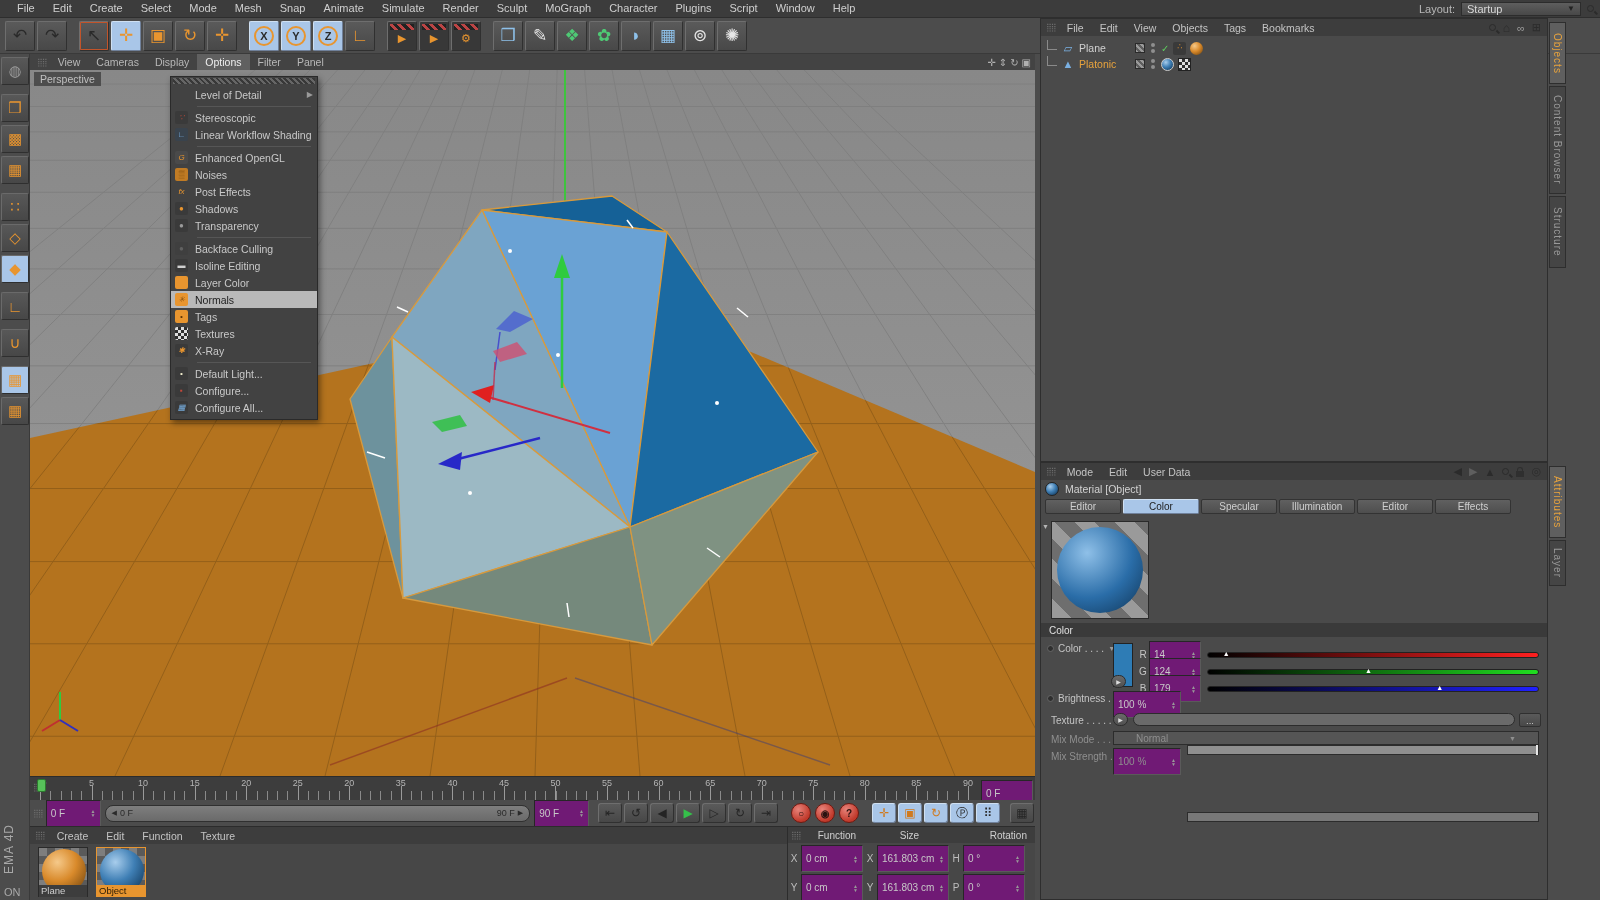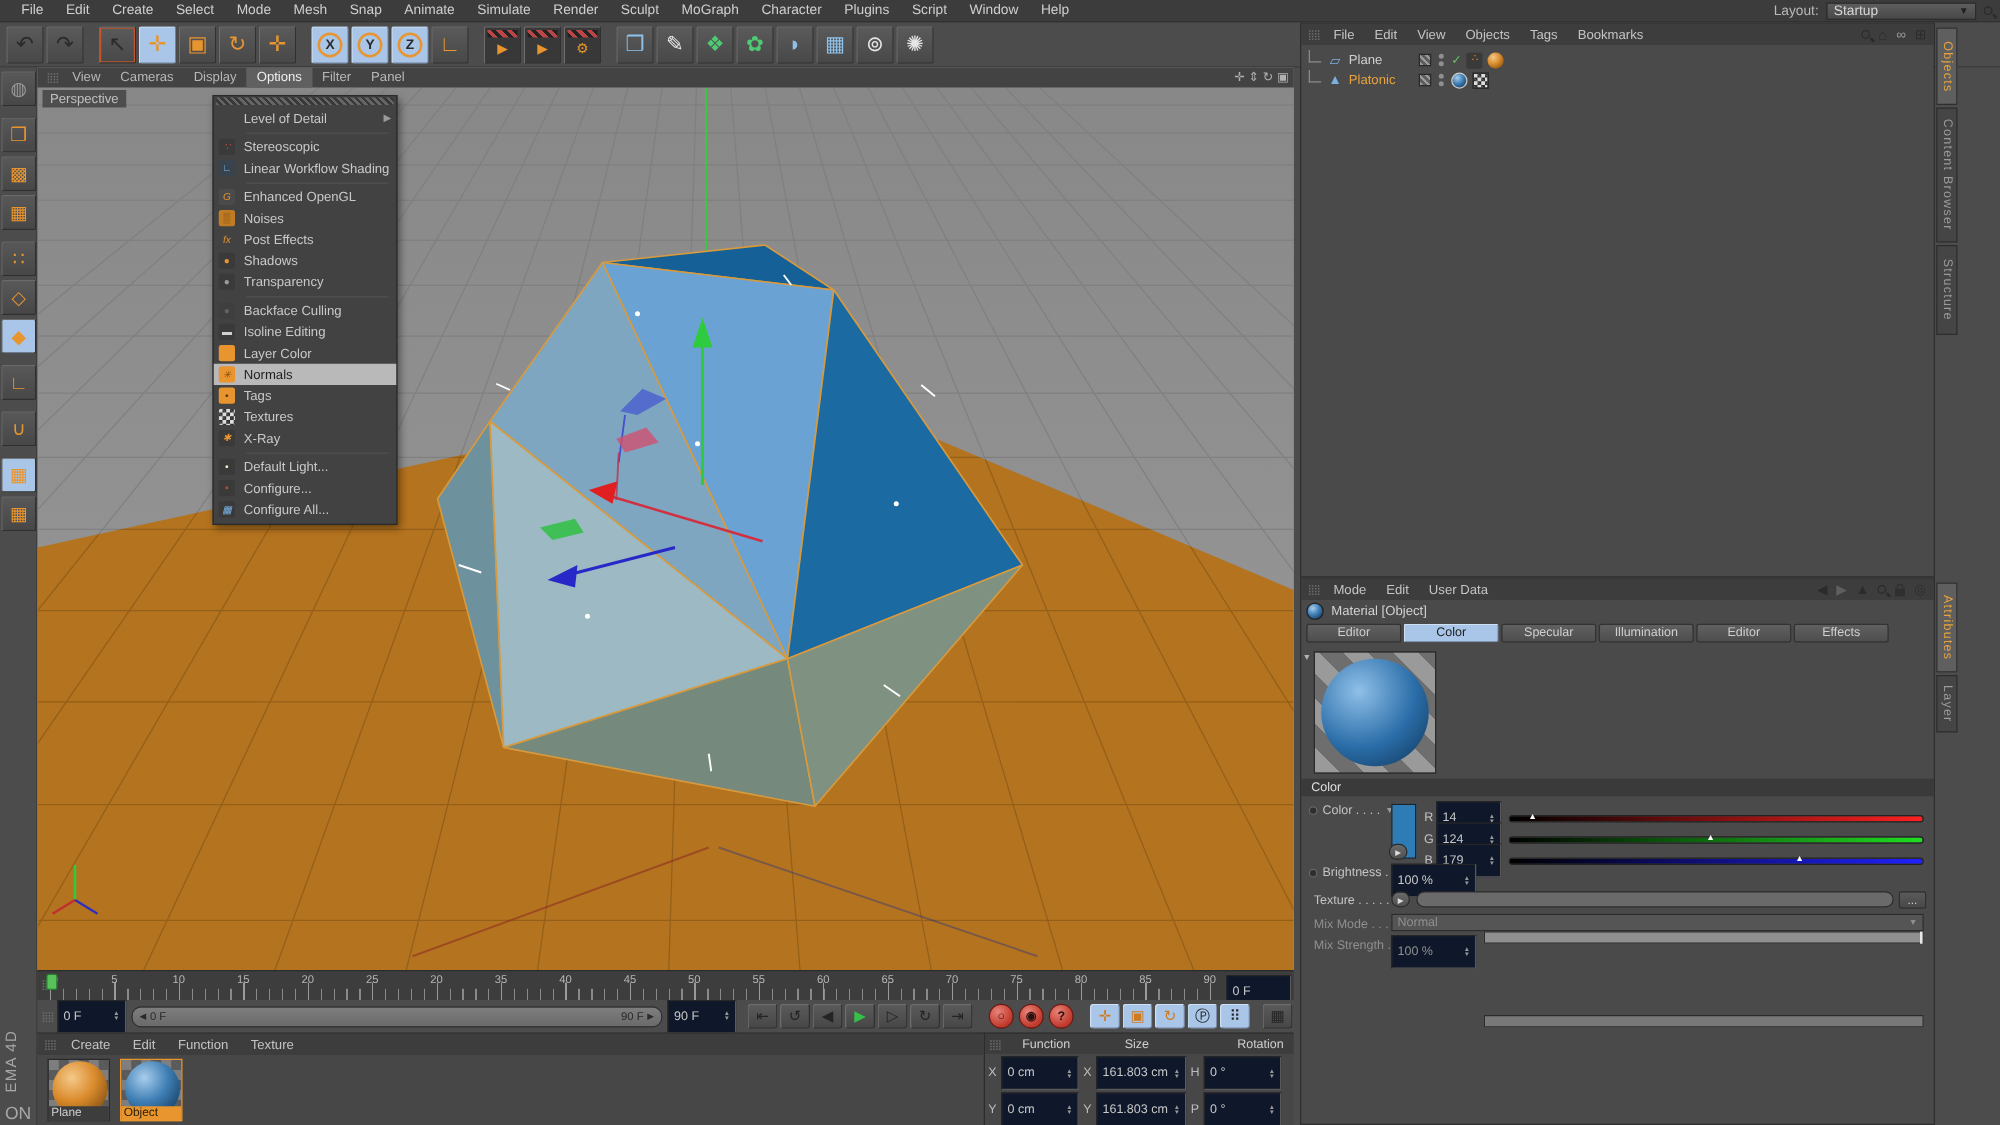--- a/index.html
+++ b/index.html
@@ -34,21 +34,21 @@
   
   #leftbar { position:absolute; left:0; top:54px; width:30px; height:846px; background:#4c4c4c;
     border-right:1px solid #3a3a3a; }
   .lbtn { width:28px; height:28px; margin:3px 0 0 1px; display:flex; align-items:center; justify-content:center;
     background:linear-gradient(#585858,#474747); border:1px solid; border-color:#6a6a6a #2f2f2f #2f2f2f #6a6a6a;
     border-radius:2px; font-size:15px; }
   .lbtn.active { background:#a9c6e8; }
   .lbtn.gap { margin-top:9px; }
   #logo-vert { position:absolute; left:2px; bottom:26px; writing-mode:vertical-rl; transform:rotate(180deg);
     color:#a8a8a8; font-size:12px; letter-spacing:1px; }
-  #logo-corner { position:absolute; left:4px; bottom:2px; color:#a8a8a8; font-size:14px; }
+  #logo-corner { position:absolute; left:4px; bottom:2px; color:#a8a8a8; font-size:11px; }
   
   #viewport { position:absolute; left:30px; top:54px; width:1005px; height:722px; background:#8f8f8f; }
   #vp-menubar { position:absolute; left:0; top:0; width:100%; height:16px; background:#434343;
     display:flex; align-items:center; padding-left:4px; z-index:5; }
   #vp-menubar .vmitem { padding:0 8px; font-size:10.5px; color:#b8b8b8; line-height:16px; }
   #vp-menubar .vmitem.open { background:#606060; color:#eee; }
   #vp-right-icons { margin-left:auto; display:flex; gap:3px; padding-right:4px; }
   #vp-right-icons span { font-size:10px; color:#b0b0b0; }
   #vp-label { position:absolute; left:4px; top:18px; background:#404040cc; color:#c0c0c0;
     font-size:10.5px; padding:1px 6px; z-index:4; }
@@ -72,21 +72,21 @@
     border-top:1px solid #2c2c2c; }
   #ruler { position:absolute; left:10px; top:0; width:937px; height:24px; }
   #ruler .num { position:absolute; top:1px; font-size:9px; color:#b5b5b5; transform:translateX(-50%); }
   #ruler .tickstrip { position:absolute; left:0; bottom:1px; width:100%; height:9px;
     background:repeating-linear-gradient(90deg,#8a8a8a 0 1px,transparent 1px 10.31px); }
   #ruler .tickstrip2 { position:absolute; left:0; bottom:1px; width:100%; height:14px;
     background:repeating-linear-gradient(90deg,#9a9a9a 0 1px,transparent 1px 51.55px); }
   #playhead { position:absolute; left:-3px; top:2px; width:9px; height:13px; background:#57c25a;
     border:1px solid #2c7a2e; border-radius:2px; z-index:2; }
   #cur-frame-box { position:absolute; right:2px; top:3px; width:52px; }
-  .field { background:#0f172a; border:1px solid; border-color:#262626 #5a5a5a #5a5a5a #262626;
+  .field { background:#701a75; border:1px solid; border-color:#262626 #5a5a5a #5a5a5a #262626;
     color:#c8c8c8; font-size:10px; height:27px; display:flex; align-items:center; padding:0 4px; }
   .stepper { margin-left:auto; display:flex; flex-direction:column; font-size:5px; line-height:4px; color:#999; }
   
   #transport { position:absolute; left:30px; top:800px; width:1005px; height:26px; background:#4c4c4c;
     display:flex; align-items:center; }
   #range-slider { width:455px; height:17px; background:linear-gradient(#7e7e7e,#6a6a6a); border:1px solid #303030;
     border-radius:8px; display:flex; align-items:center; padding:0 6px; color:#2a2a2a; font-size:9px; margin:0 4px; }
   .tpbtn { width:24px; height:20px; margin:0 1px; display:flex; align-items:center; justify-content:center;
     background:linear-gradient(#5a5a5a,#474747); border:1px solid; border-color:#6e6e6e #303030 #303030 #6e6e6e;
     border-radius:3px; font-size:12px; color:#242424; }
@@ -177,21 +177,21 @@
   .chan-val { width:52px; }
   .track { position:relative; height:6px; border:1px solid #222; border-radius:3px; margin-left:6px; }
   .track .mark { position:absolute; top:-3px; font-size:7px; color:#fff; transform:translateX(-50%); }
   .swatch { width:20px; height:44px; background:#2e7cb5; border:1px solid #222; }
   .roundbtn { width:15px; height:13px; border-radius:7px; background:linear-gradient(#6a6a6a,#505050);
     border:1px solid #2c2c2c; display:flex; align-items:center; justify-content:center;
     font-size:6px; color:#ddd; }
   .longfield { height:13px; background:#6a6a6a; border:1px solid #2c2c2c; border-radius:7px; }
   .dim { color:#8f8f8f; }
   .ddown { background:#555; border:1px solid #2c2c2c; height:14px; display:flex; align-items:center;
-    padding:0 4px; font-size:10px; color:#8f8f8f; }
+    padding:0 22px; font-size:10px; color:#8f8f8f; }
   .ddown .arr { margin-left:auto; font-size:7px; }
   
   .vtab { position:absolute; left:1549px; width:17px; background:#454545; border:1px solid #2e2e2e;
     writing-mode:vertical-rl; font-size:10px; color:#9a9a9a; display:flex; align-items:center;
     justify-content:center; letter-spacing:1px; }
   .vtab.active { background:#5f5f5f; color:#e8a33d; }
   .slider-gray { height:10px; background:#8f8f8f; border:1px solid #2c2c2c; position:relative; }
   .slider-gray.dim2 { background:#787878; }
 </style>
 </head>

